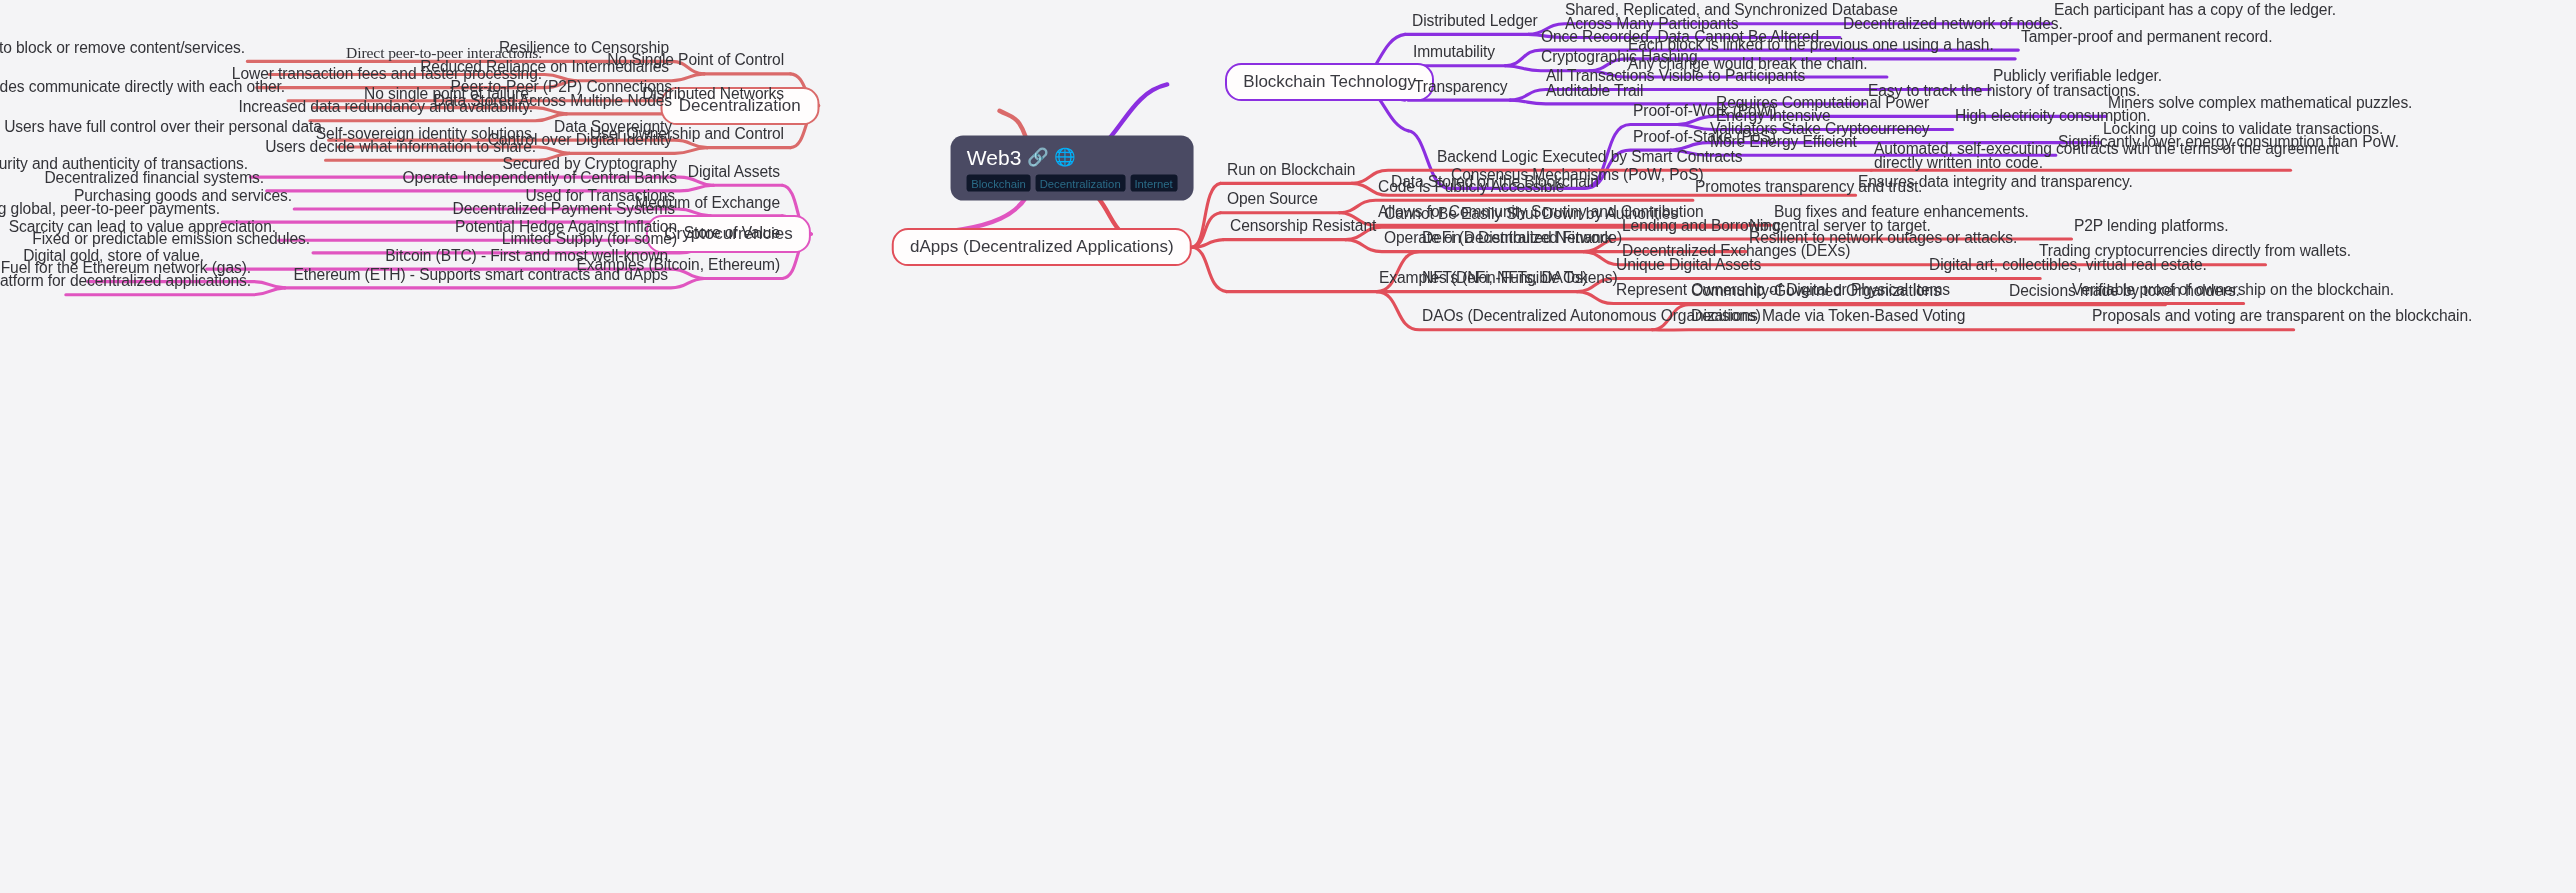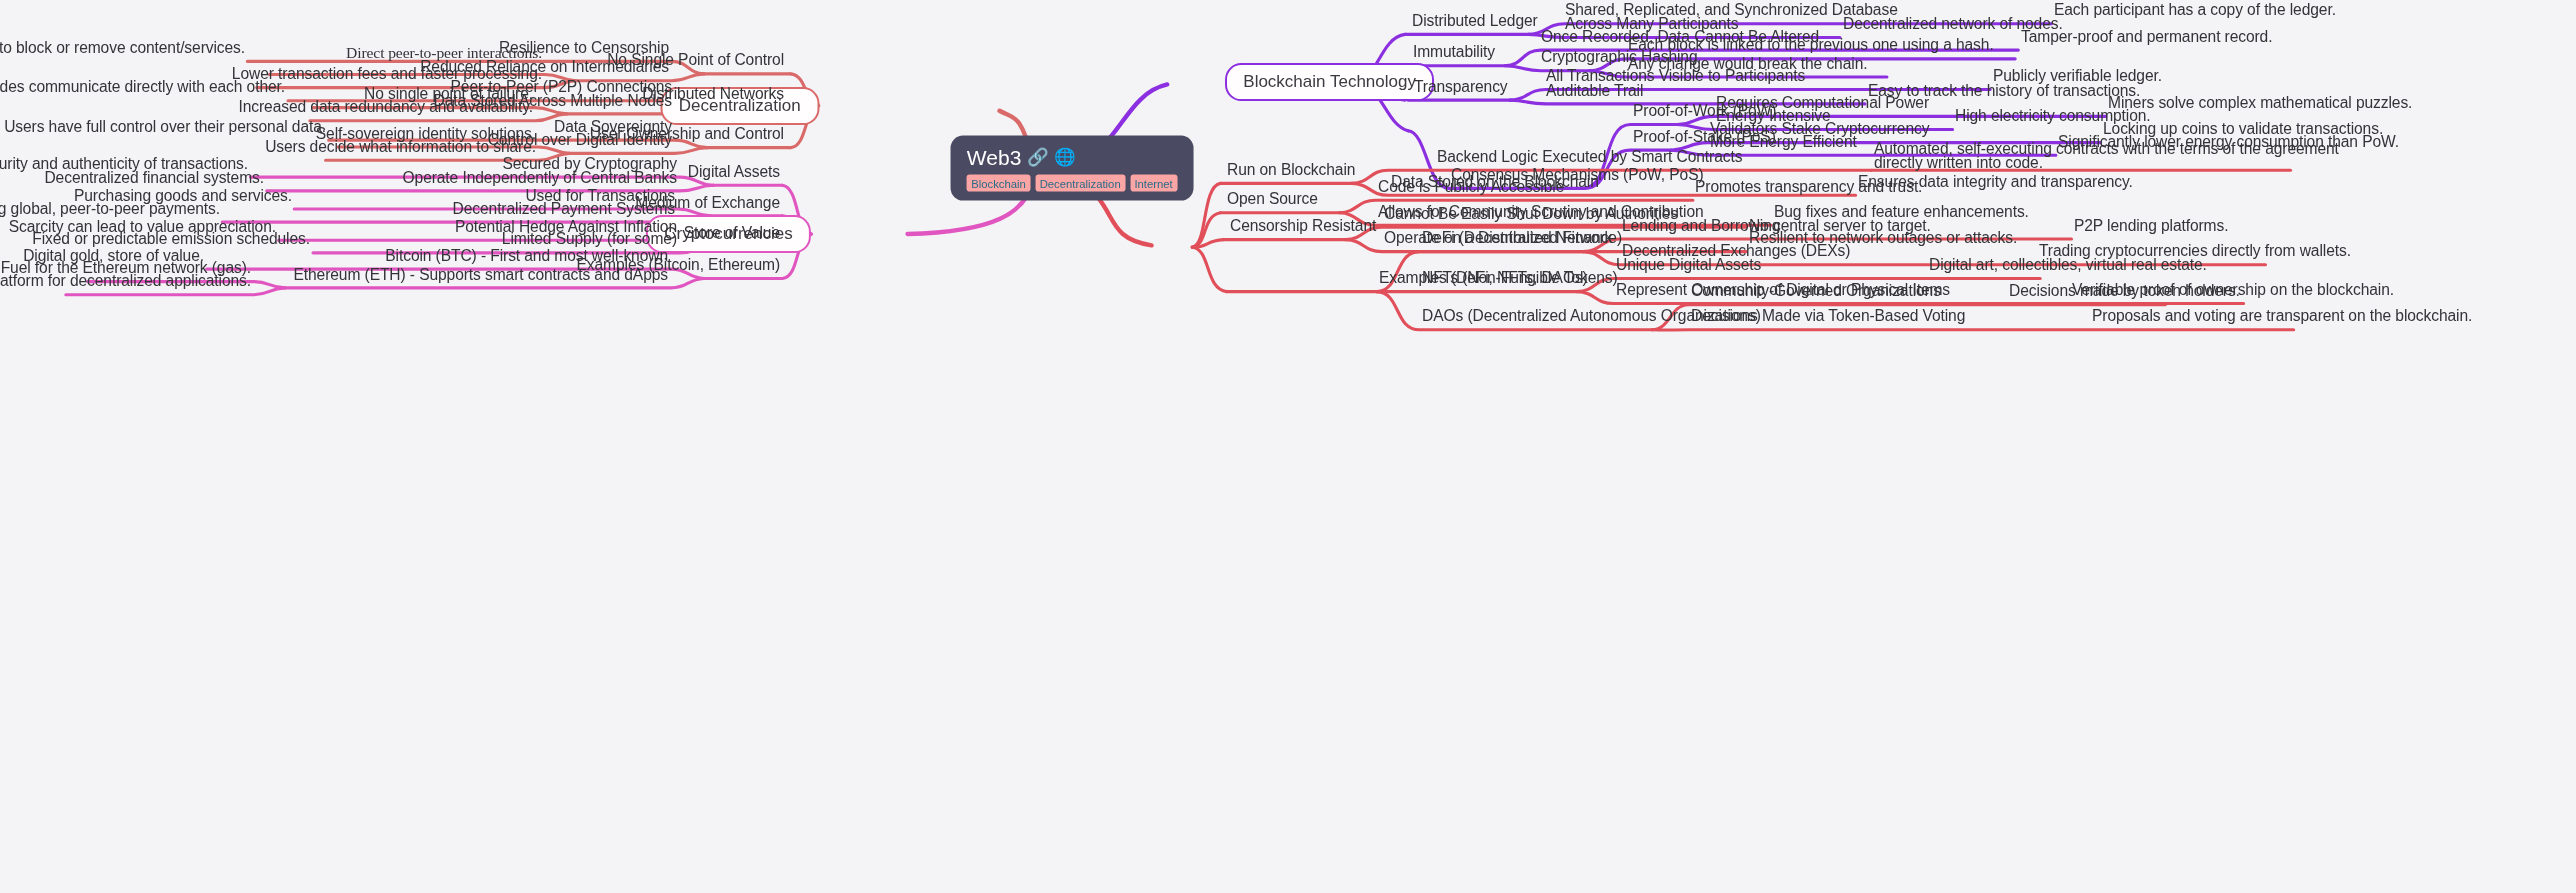--- a/index.html
+++ b/index.html
@@ -12,21 +12,21 @@
   .node{position:absolute;background:#fffdfd;border-radius:16.3px;font-size:17px;color:#3a3a40;
         padding:6.9px 16.3px;white-space:nowrap;transform:translate(0,-50%);box-sizing:border-box;}
   .node-pur{border:2.5px solid #8b2fe0;}
   .node-red{border:2.5px solid #e14f5a;}
   .node-sal{border:2.5px solid #da6a6a;}
   .node-mag{border:2.5px solid #e055c0;}
   #root{position:absolute;background:#4a4a63;border-radius:12.5px;padding:10px 16.3px 8.8px 16.3px;
         transform:translate(-50%,-50%);box-sizing:border-box;margin-left:16px;}
   #root .rt{font-size:21px;color:#ffffff;line-height:1.1;display:flex;align-items:center;gap:5.6px;}
   #root .tags{display:flex;gap:5px;margin-top:6.3px;}
-  #root .tag{background:#fca5a5;color:#2a6b87;font-size:11.3px;border-radius:3.1px;padding:1.3px 4.4px;line-height:1.25;}
+  #root .tag{background:#0f172a;color:#2a6b87;font-size:11.3px;border-radius:3.1px;padding:1.3px 4.4px;line-height:1.25;}
   .gicon{font-size:17.5px;line-height:1;}
 </style>
 </head>
 <body>
 
 <div id="stage">
 
   <svg id="wires" viewBox="0 0 4116 1427">
     <g fill="none" stroke-width="5" stroke-linecap="round">
 
@@ -157,20 +157,21 @@
     <div class="tags">
       <span class="tag">Blockchain</span>
       <span class="tag">Decentralization</span>
       <span class="tag">Internet</span>
     </div>
   </div>
 
   <div class="node node-pur" style="left:1225px;top:82px;">Blockchain Technology</div>
   <div class="node node-sal" style="left:819px;top:106px;transform:translate(-100%,-50%);">Decentralization</div>
   <div class="node node-mag" style="left:811px;top:234px;transform:translate(-100%,-50%);">Cryptocurrencies</div>
+  <div class="node node-red" style="left:1192px;top:247px;transform:translate(-100%,-50%);">dApps (Decentralized Applications)</div>
 
   <div class="lbl r" style="left:1412px;top:30px;">Distributed Ledger</div>
   <div class="lbl r" style="left:1565px;top:19.4px;">Shared, Replicated, and Synchronized Database</div>
   <div class="lbl r" style="left:2054px;top:19.4px;">Each participant has a copy of the ledger.</div>
   <div class="lbl r" style="left:1565px;top:33px;">Across Many Participants</div>
   <div class="lbl r" style="left:1843px;top:33px;">Decentralized network of nodes.</div>
 
   <div class="lbl r" style="left:1413px;top:61px;">Immutability</div>
   <div class="lbl r" style="left:1541px;top:46px;">Once Recorded, Data Cannot Be Altered</div>
   <div class="lbl r" style="left:2021px;top:46px;">Tamper-proof and permanent record.</div>

